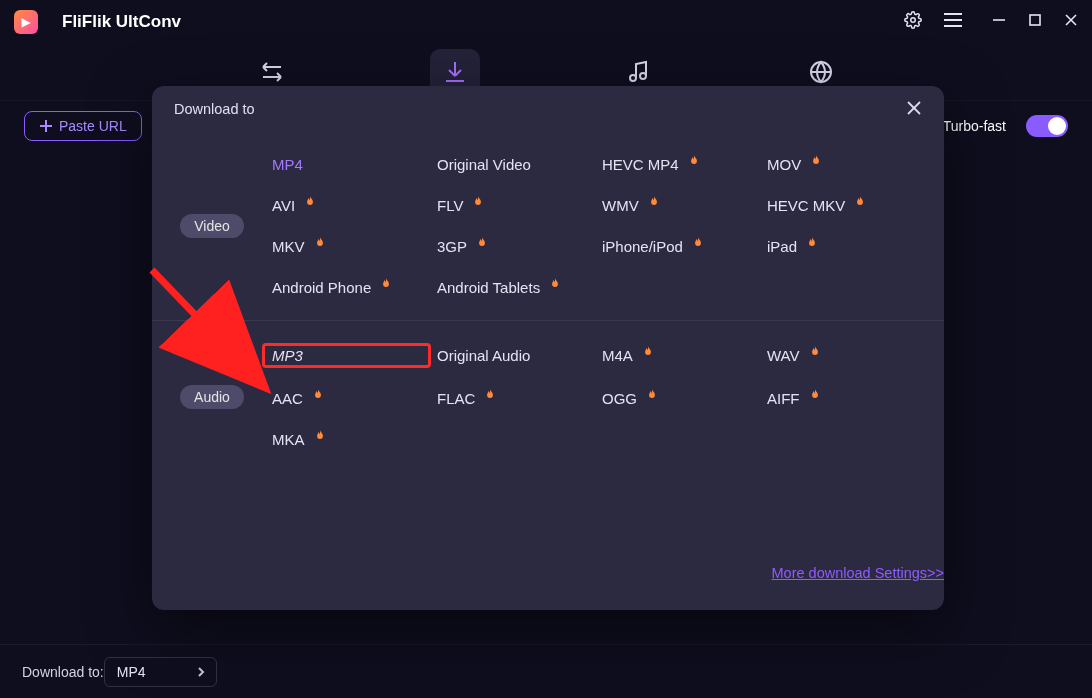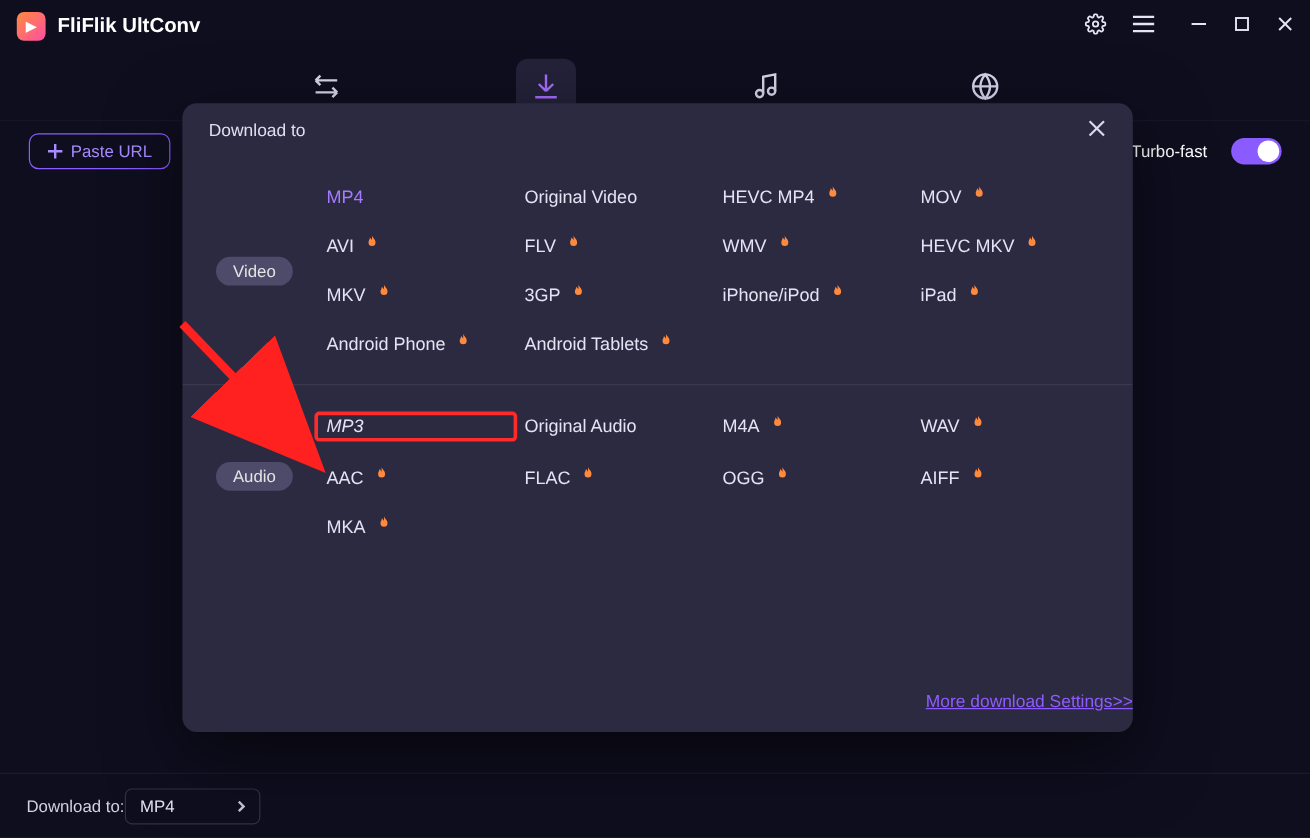--- a/index.html
+++ b/index.html
@@ -19,21 +19,21 @@
   padding: 0 14px;
 }
 .app-logo {
   width: 24px; height: 24px;
   border-radius: 6px;
   background: linear-gradient(135deg, #ff8a3d, #ff4fa3);
   display: flex; align-items: center; justify-content: center;
 }
 .app-logo span { color: #fff; font-size: 12px; }
 .app-title {
-  margin-left: 10px;
+  margin-left: 24px;
   font-weight: 600; font-size: 17px; color: #fff;
 }
 .titlebar-spacer { flex: 1; }
 .title-icons { display: flex; align-items: center; gap: 22px; color: #e6e4f2; }
 .title-icons span, .title-icons svg { cursor: pointer; }
 
 
 .modebar {
   height: 56px;
   display: flex; align-items: center; justify-content: space-around;
@@ -87,21 +87,21 @@
 
 
 .modal {
   position:absolute;
   left:152px; top:86px;
   width:792px; height:524px;
   background:#2c2a41;
   border-radius:12px;
   box-shadow:0 20px 60px rgba(0,0,0,0.55);
   display:flex; flex-direction:column;
-  padding-bottom: 16px;
+  padding-bottom: 28px;
 }
 .modal-head {
   height:46px; display:flex; align-items:center;
   padding:0 22px; font-size:14.5px; color:#e1dff0;
 }
 .modal-head .flex { flex:1; }
 .modal-close { color:#dcd9ee; cursor:pointer; }
 
 .modal-body { flex:1; overflow:auto; }
 

